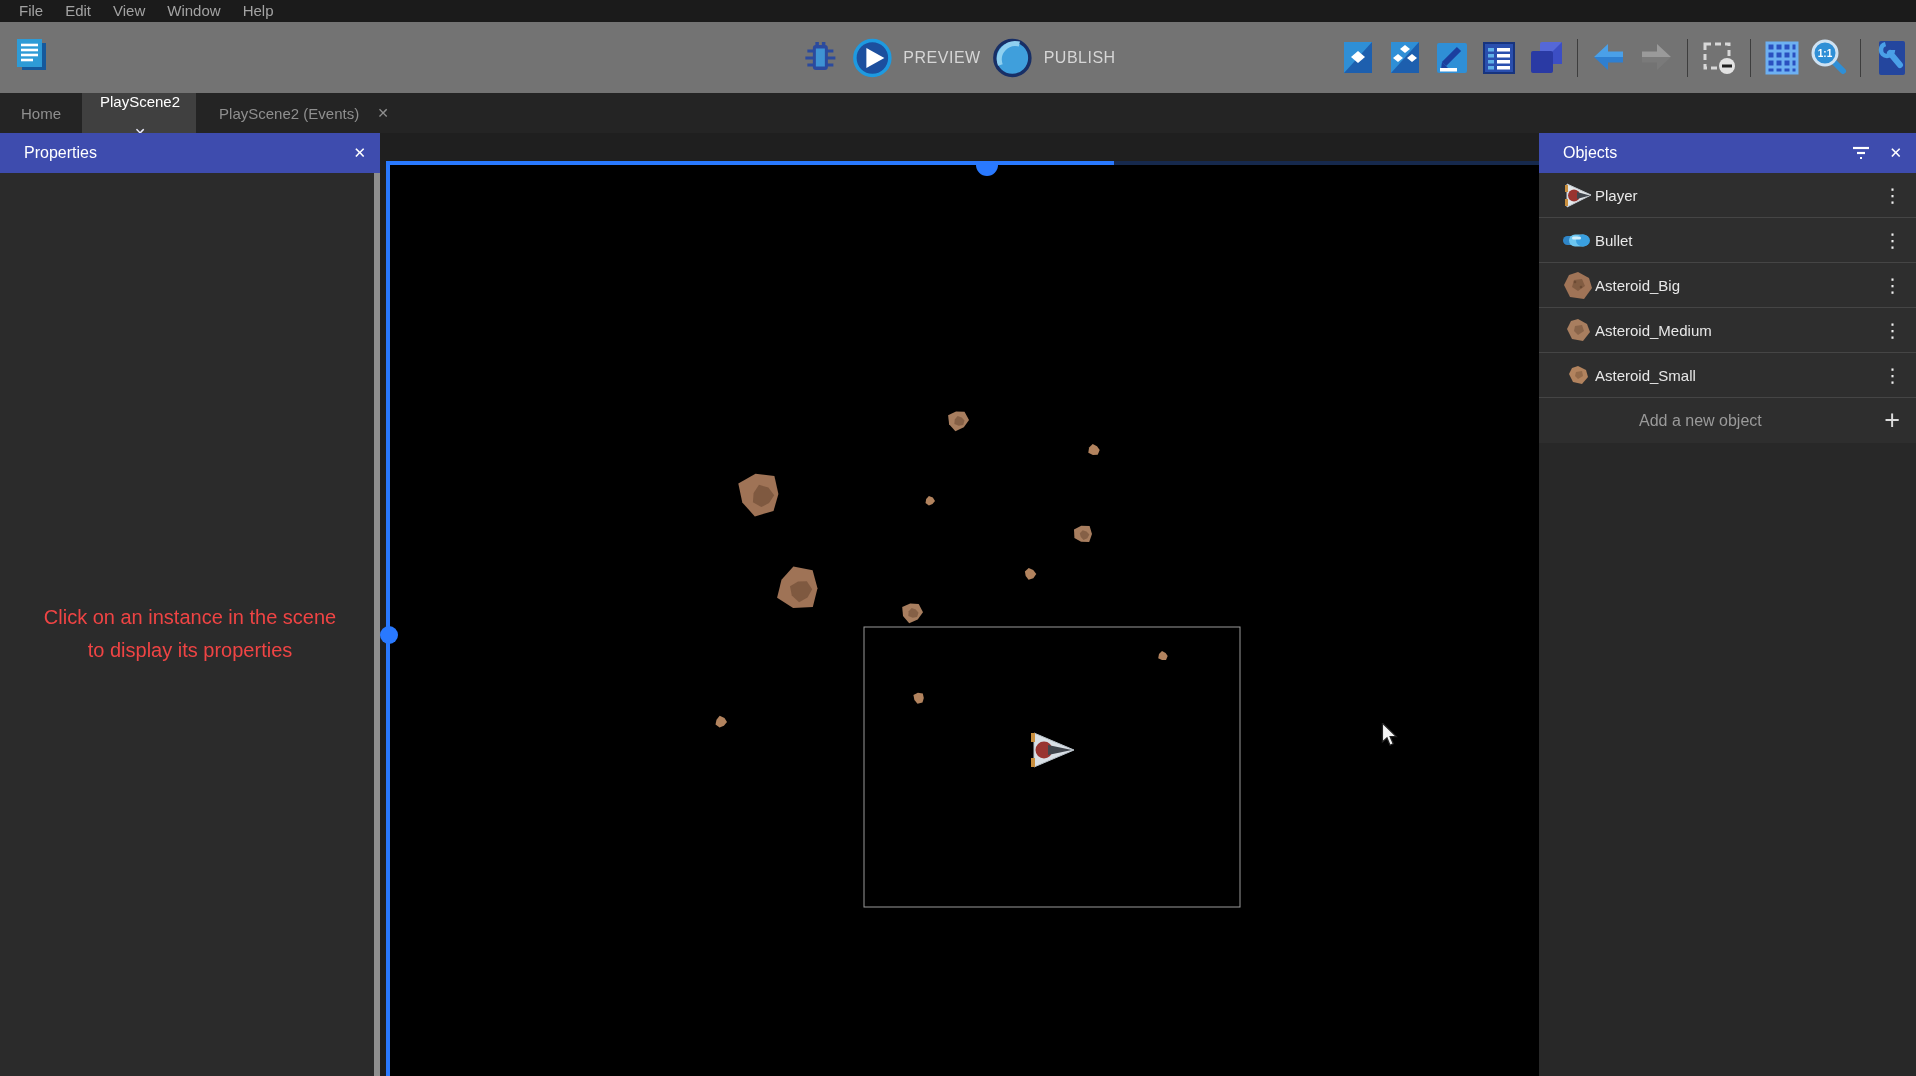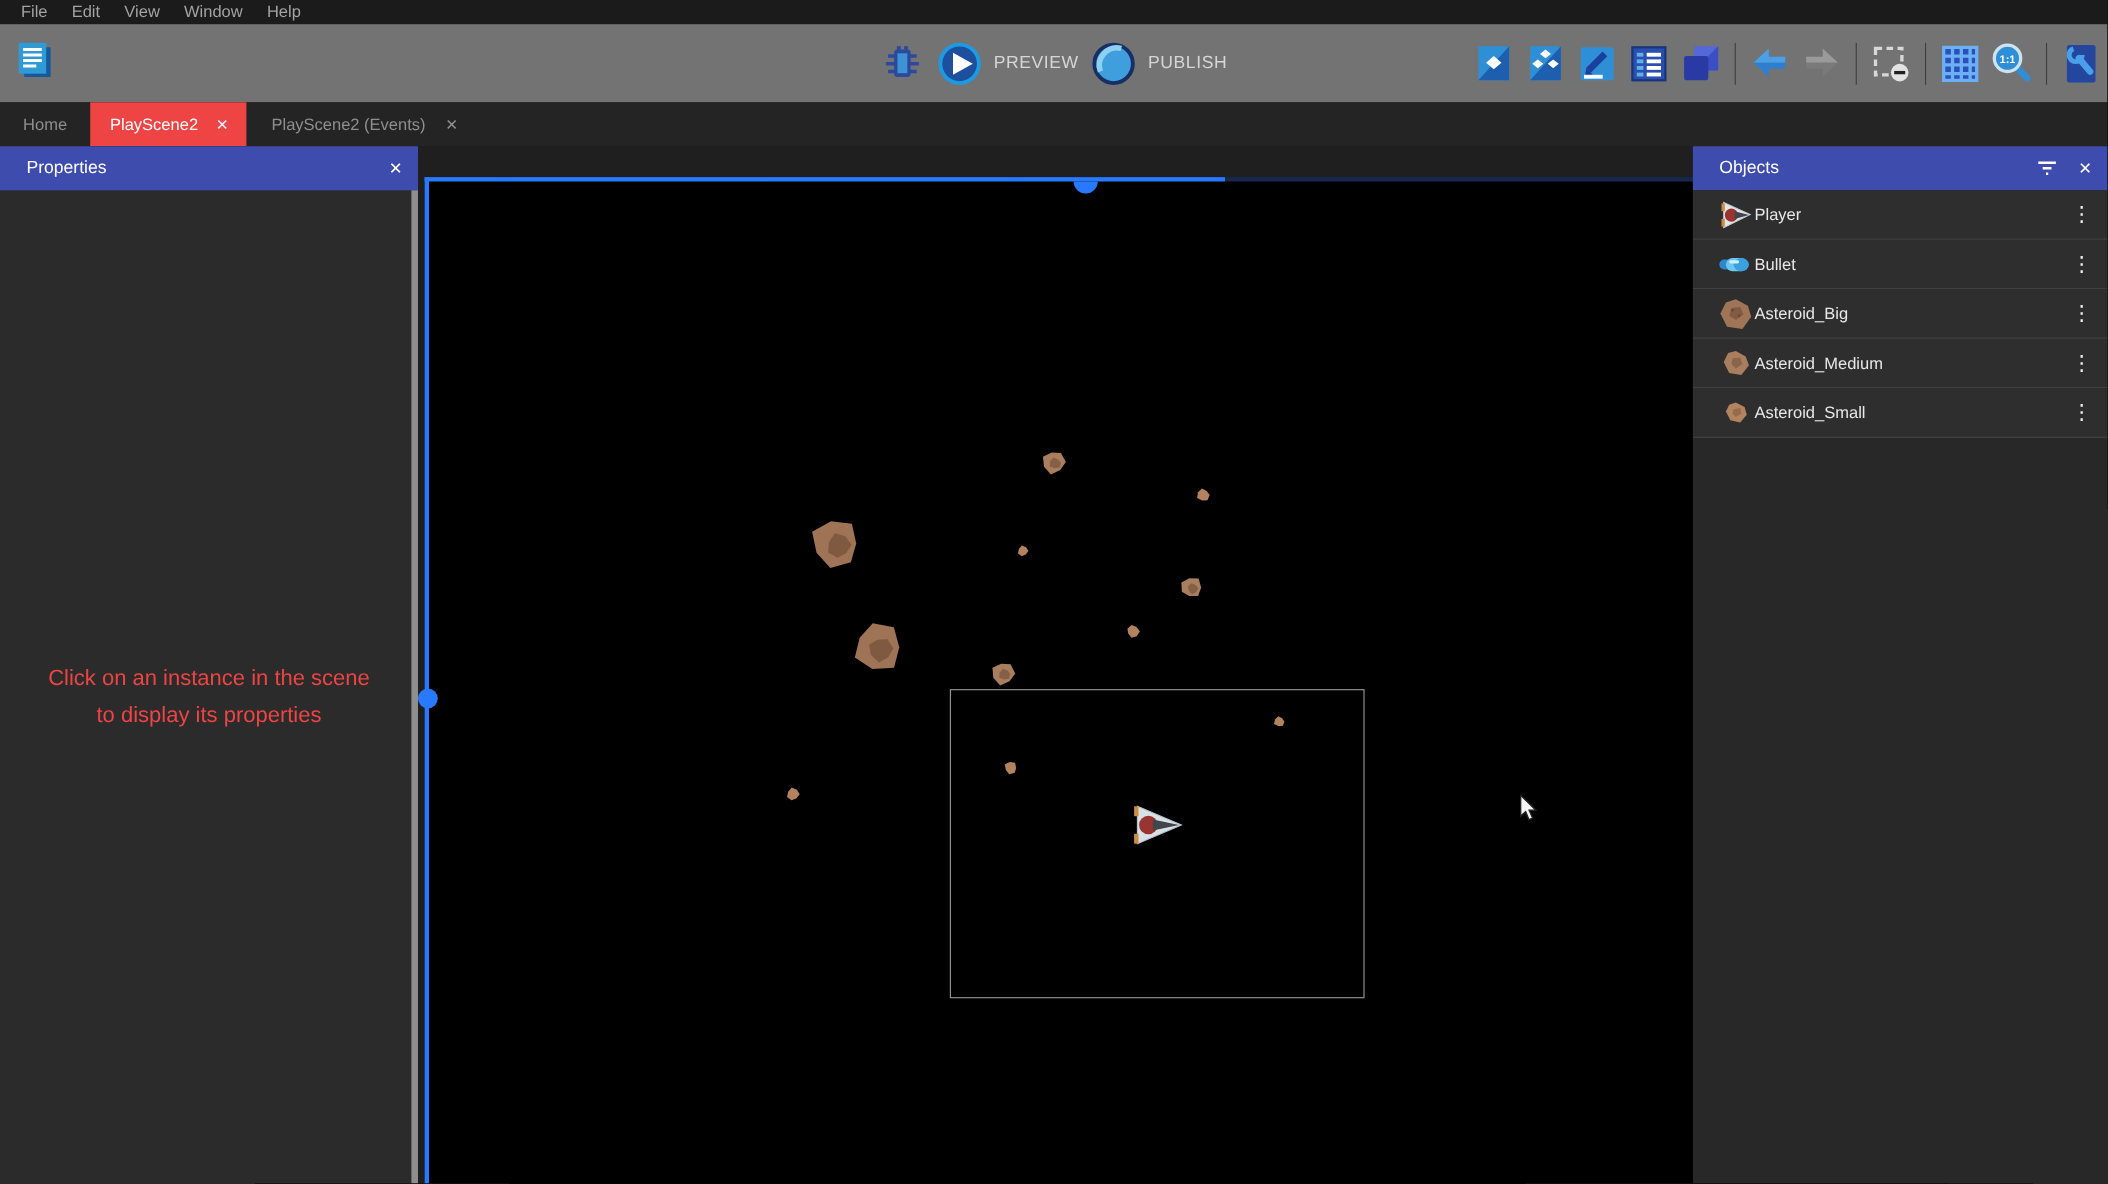--- a/index.html
+++ b/index.html
@@ -19,21 +19,21 @@
                display:flex; align-items:center; gap:10px; }
   .tb-btn { display:flex; align-items:center; gap:9px; color:#d6d6d6; font-size:16px; letter-spacing:.5px; }
   .tb-right { position:absolute; right:4px; top:0; height:71px; display:flex; align-items:center; gap:7px; }
   .tb-icon { width:40px; height:44px; display:flex; align-items:center; justify-content:center; }
   .tb-sep { width:1px; height:38px; background:#3d3d3d; margin:0 4px; }
 
   
   .tabbar { position:absolute; left:0; top:93px; width:100%; height:40px; background:#242424; display:flex; }
   .tab { height:40px; display:flex; align-items:center; font-size:15px; color:#8f8f8f; }
   .tab-home { width:82px; justify-content:center; }
-  .tab-active { background:#ef4444; color:#fff; padding:0 16px 0 18px; gap:16px; }
+  .tab-active { background:#404040; color:#fff; padding:0 16px 0 18px; gap:16px;flex-direction:column; }
   .tab-events { padding:0 16px 0 20px; gap:18px; margin-left:3px; }
   .tab-close { font-size:14px; line-height:1; color:inherit; }
   .tab-active .tab-close { color:#eef; }
 
   
   .main { position:absolute; left:0; top:133px; width:1916px; height:943px; background:#1f1f1f; }
 
   
   .panel-header { height:40px; background:#3e4cae; display:flex; align-items:center;justify-content:flex-end; }
   .panel-title { color:#fff; font-size:16px; margin-left:24px; }
@@ -366,16 +366,20 @@
         <span class="obj-icon">
           <svg width="23" height="22" viewBox="0 0 23 22">
             <polygon points="11,2 19,6 21,13 15,20 6,18 2,10 5,4" fill="#b2835e"></polygon>
             <polygon points="9,8 15,7 16,12 11,15 8,12" fill="rgba(60,35,20,0.25)"></polygon>
           </svg>
         </span>
         <span class="obj-label">Asteroid_Small</span>
         <span class="obj-dots">⋮</span>
       </div>
 
+      <div class="add-row">
+        <span class="add-label">Add a new object</span>
+        <span class="add-plus">+</span>
+      </div>
 
     </div>
   </div>
 </div>
 
 </body></html>

